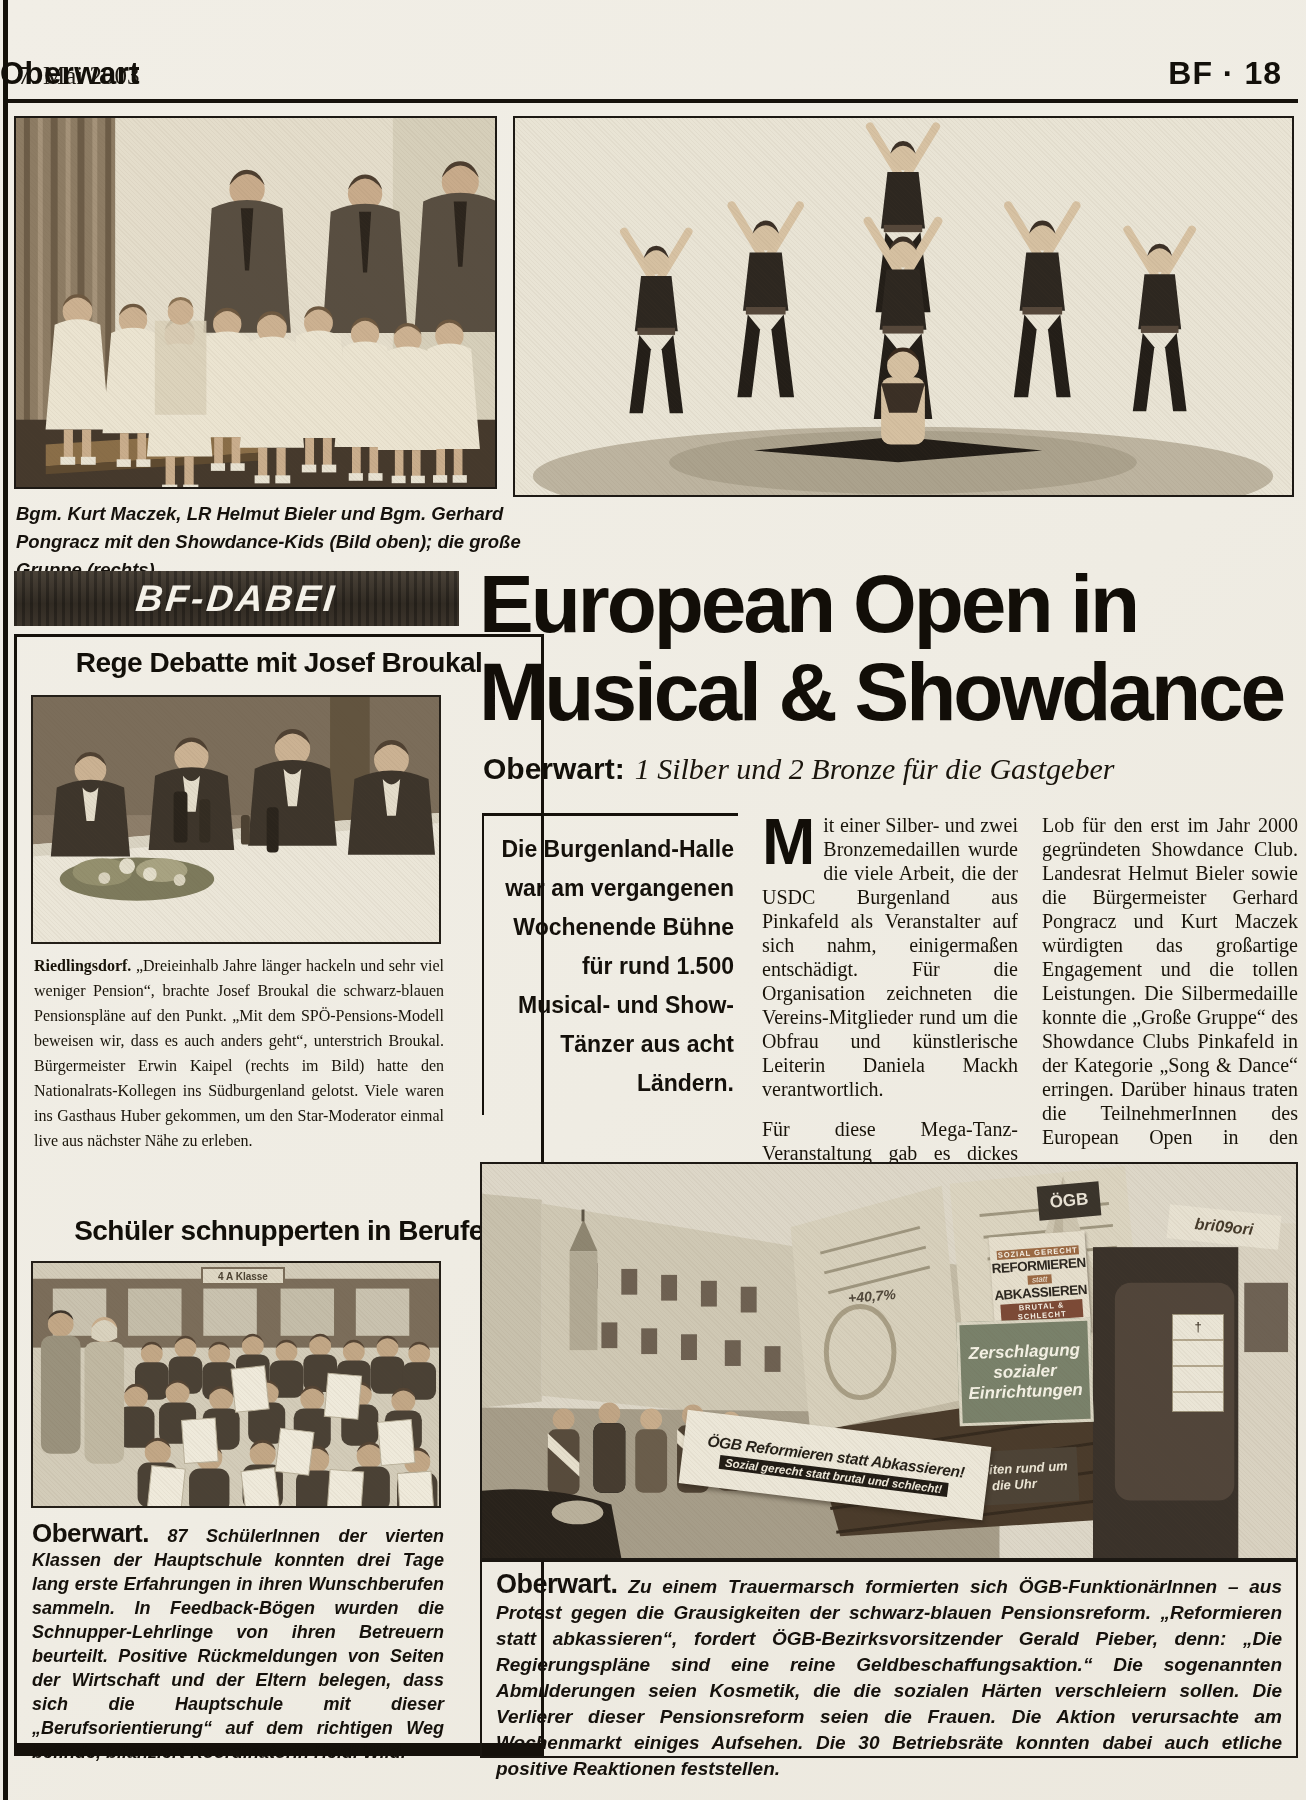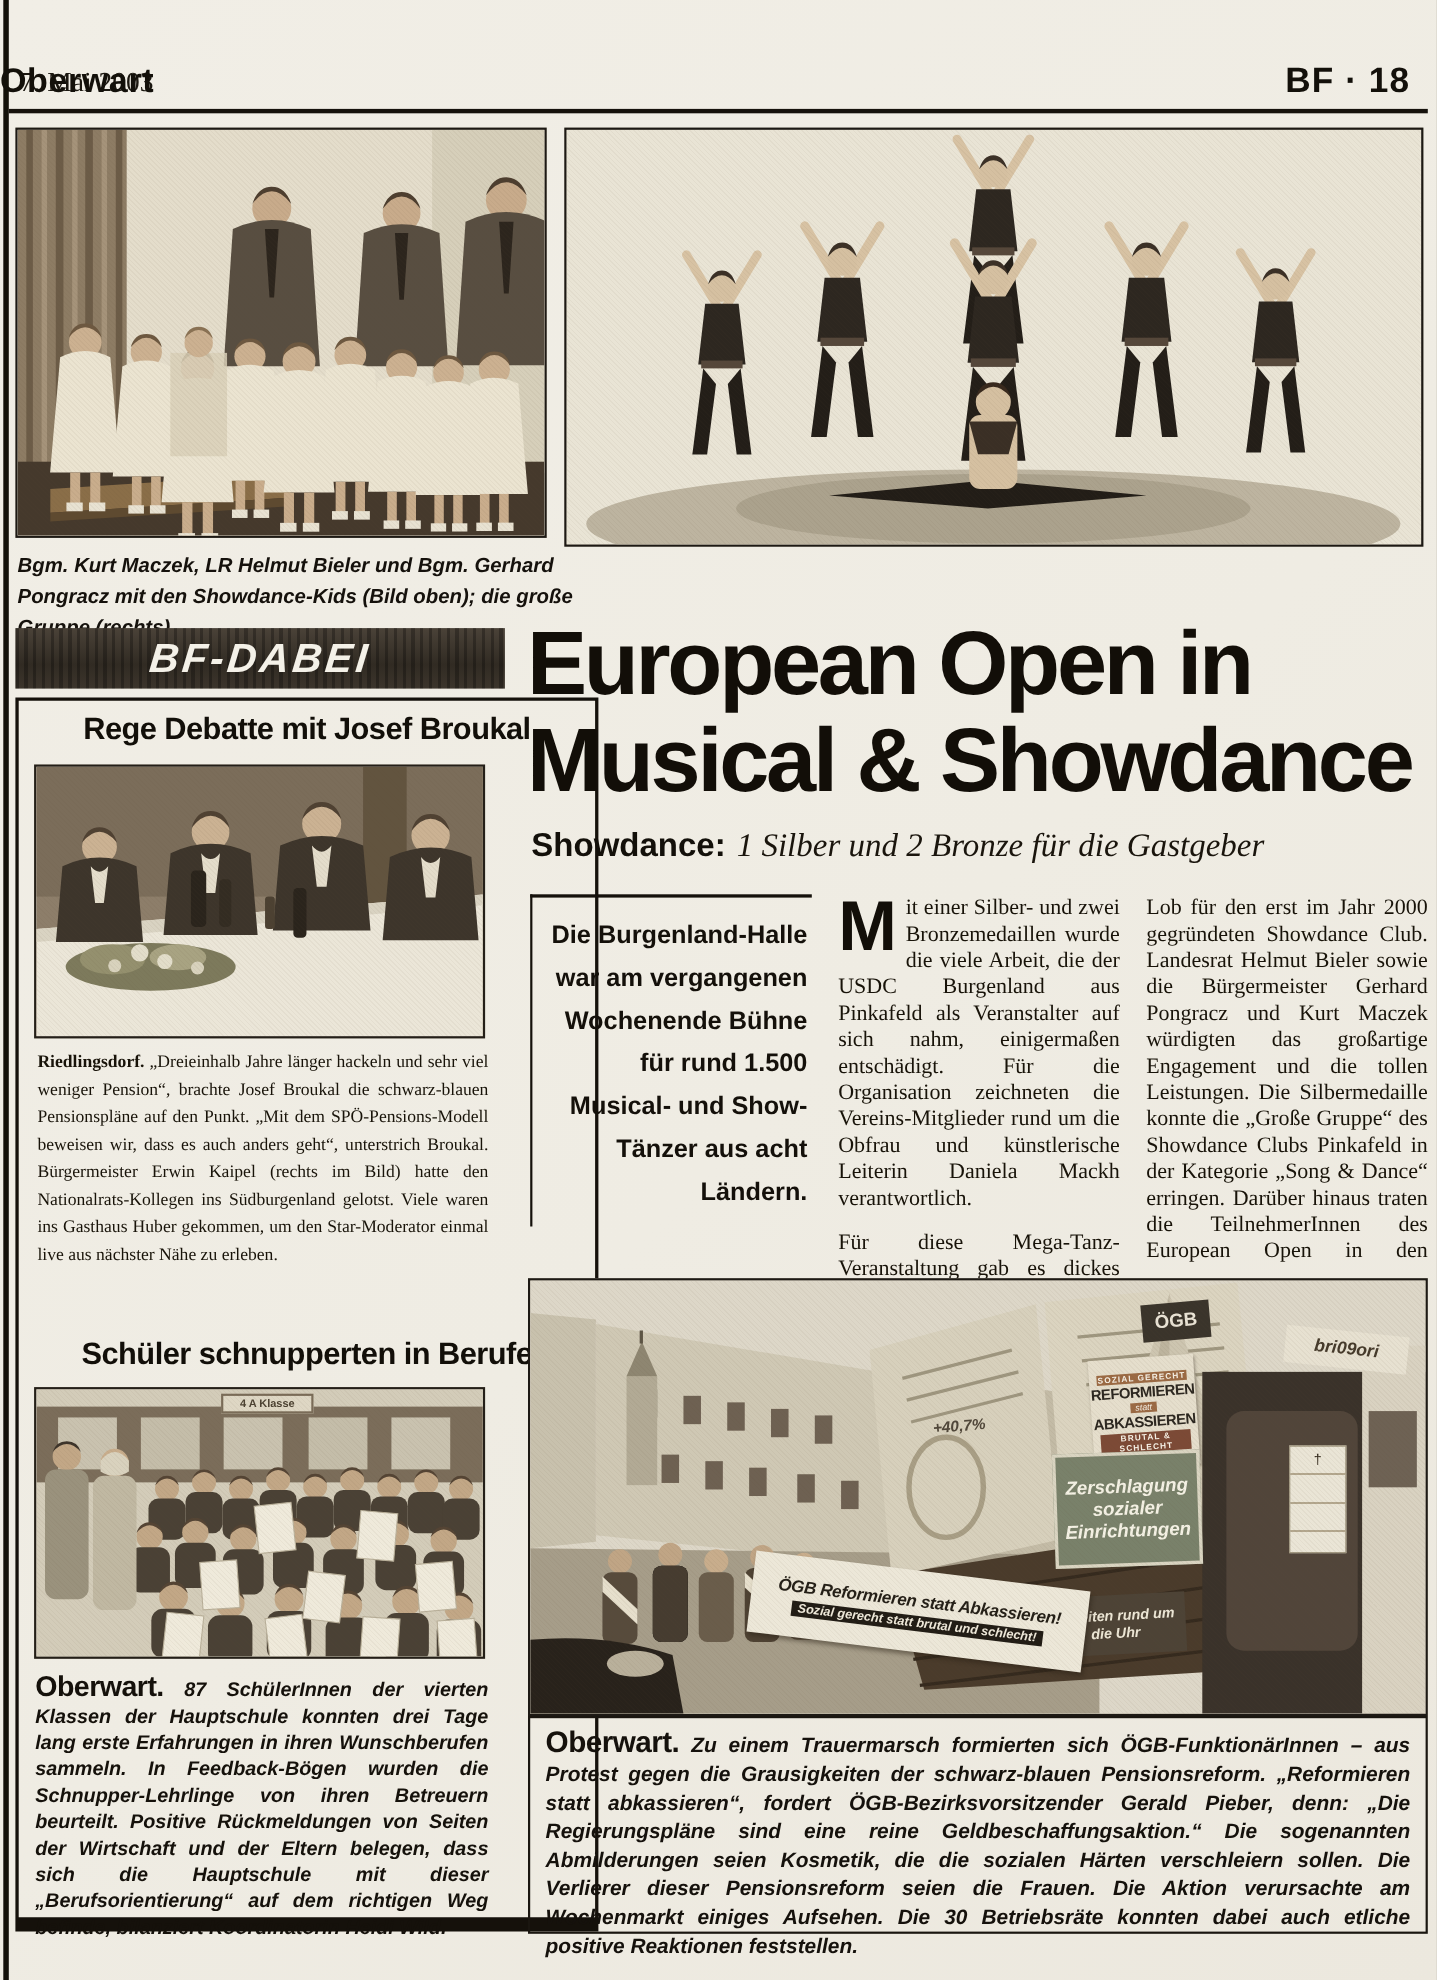--- a/index.html
+++ b/index.html
@@ -313,21 +313,21 @@
       <span class="runin">Oberwart.</span>
       <span>87 SchülerInnen der vierten Klassen der Hauptschule konnten drei Tage lang erste Erfahrungen in ihren Wunschberufen sammeln. In Feedback-Bögen wurden die Schnupper-Lehrlinge von ihren Betreuern beurteilt. Positive Rückmeldungen von Seiten der Wirtschaft und der Eltern belegen, dass sich die Hauptschule mit dieser „Berufsorientierung“ auf dem richtigen Weg befinde, bilanziert Koordinatorin Heidi Wild.</span>
     </p>
   </div>
 
   <div class="main-headline">
     <div>European Open in</div>
     <div>Musical &amp; Showdance</div>
   </div>
   <div class="subhead">
-    <span class="loc">Showdance:</span><span class="sub">1 Silber und 2 Bronze für die Gastgeber</span>
+    <span class="loc">Oberwart:</span><span class="sub">1 Silber und 2 Bronze für die Gastgeber</span>
   </div>
 
   <div class="article-cols">
     <div class="intro-box">Die Burgenland-Halle war am vergangenen Wochenende Bühne für rund 1.500 Musical- und Show-Tänzer aus acht Ländern.</div>
     <p class="body-p">
       <span class="dropcap">M</span><span>it einer Silber- und zwei Bronzemedaillen wurde die viele Arbeit, die der USDC Burgenland aus Pinkafeld als Veranstalter auf sich nahm, einigermaßen entschädigt. Für die Organisation zeichneten die Vereins-Mitglieder rund um die Obfrau und künstlerische Leiterin Daniela Mackh verantwortlich.</span>
     </p>
     <p class="body-p">Für diese Mega-Tanz-Veranstaltung gab es dickes Lob für den erst im Jahr 2000 gegründeten Showdance Club. Landesrat Helmut Bieler sowie die Bürgermeister Gerhard Pongracz und Kurt Maczek würdigten das großartige Engagement und die tollen Leistungen. Die Silbermedaille konnte die „Große Gruppe“ des Showdance Clubs Pinkafeld in der Kategorie „Song &amp; Dance“ erringen. Darüber hinaus traten die TeilnehmerInnen des European Open in den Kategorien Freestyle, Klassik, Jazz, Hip-Hop etc. an.</p>
   </div>
 

